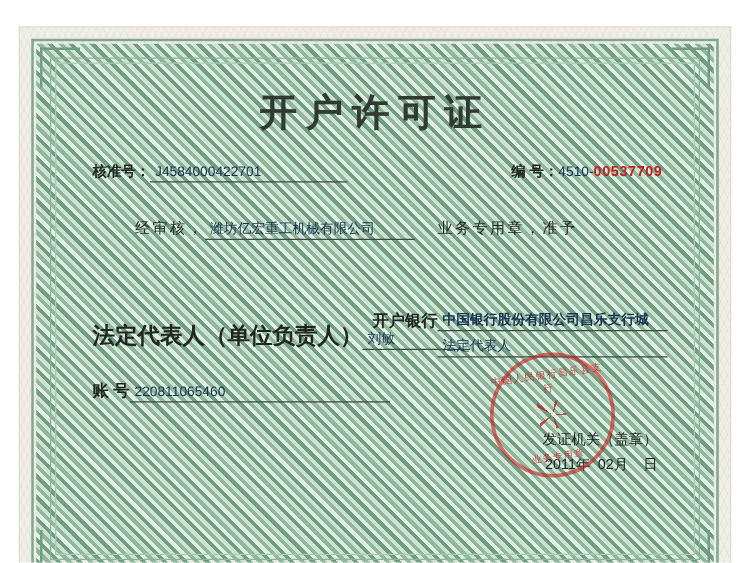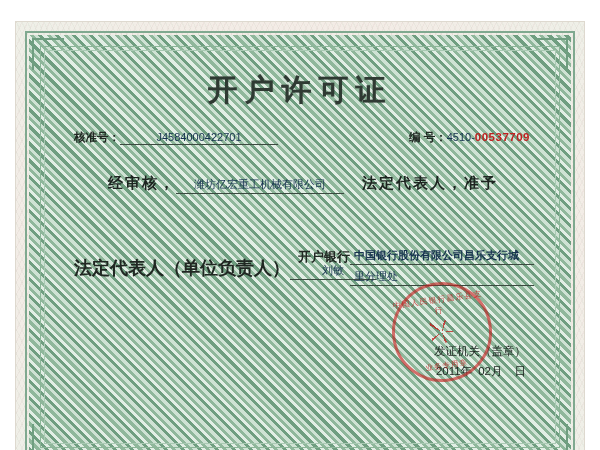--- a/index.html
+++ b/index.html
@@ -147,38 +147,37 @@
     color: #202722;
     font-weight: bold;
   }
   .value {
     font-size: 11px;
     color: #16324f;
   }
   .underline {
     display: inline-block;
     border-bottom: 1px solid #3b4a40;
-    text-align: center;
     padding: 0 4px 1px 4px;
   }
   .redno {
     color: #c02020;
     font-weight: bold;
     letter-spacing: 0.5px;
   }
 
   
   .r-approval { left: 22px;  top: 74px; }
   .r-number   { right: 18px; top: 74px; }
 
   
   .r-p1 { left: 56px; top: 118px; }
   .r-p2 { left: 56px; top: 152px; font-size: 15px; font-weight: bold; letter-spacing: 2px;}
 
-  .big { font-size: 15px; font-weight: bold; letter-spacing: 2px; }
+  .big { font-size: 12px; font-weight: normal; letter-spacing: 2px; }
 
   .r-legal  { left: 22px;  top: 200px; }
   .r-bank   { right: 14px; top: 192px; text-align: left; }
   .bank-l1  { display: block; font-weight: bold; }
   .bank-l2  { display: block; margin-top: 4px; }
 
   .r-account { left: 22px; top: 248px; }
 
   .r-issuer { right: 22px; top: 288px; text-align: center; }
   .r-date   { right: 22px; top: 308px; text-align: center; }
@@ -272,35 +271,38 @@
 
       <div class="row r-approval">
         <span class="label">核准号：</span><span class="value underline" style="min-width:150px">J4584000422701</span>
       </div>
 
       <div class="row r-number">
         <span class="label">编  号：</span><span class="value">4510-</span><span class="redno">00537709</span>
       </div>
 
       <div class="row r-p1">
-        <span class="big">经审核，</span><span class="value underline" style="min-width:160px">潍坊亿宏重工机械有限公司</span><span class="big" style="margin-left:18px">法定代表人，准予</span>
+        <span class="big">经审核，</span><span class="value underline" style="min-width:160px">潍坊亿宏重工机械有限公司</span><span class="big" style="margin-left:18px">业务专用章，准予</span>
       </div>
 
 
       <div class="row r-legal">
         <span class="label" style="font-size:18px">法定代表人（单位负责人）</span><span class="value underline" style="min-width:78px">刘敏</span>
       </div>
 
       <div class="row r-bank">
         <span class="label" style="font-size:13px;vertical-align:top">开户银行</span><span style="display:inline-block;vertical-align:top">
           <span class="value bank-l1 underline" style="min-width:176px;text-align:left">中国银行股份有限公司昌乐支行城</span>
-          <span class="value bank-l2 underline" style="min-width:176px;text-align:left">里分理处</span>
+          <span class="value bank-l2 underline" style="min-width:176px;text-align:left">法定代表人</span>
         </span>
       </div>
 
+      <div class="row r-account">
+        <span class="label" style="font-size:13px">账  号</span><span class="value underline" style="min-width:200px;text-align:left">220811065460</span>
+      </div>
 
       <div class="row r-issuer">发证机关（盖章）</div>
 
       <div class="row r-date">
         <span>2011</span><span>年</span><span style="padding-left:6px">02</span><span>月</span><span style="padding-left:12px"></span><span>日</span>
       </div>
 
       <div class="seal">
         <div class="seal-text">
           <span class="top">中国人民银行昌乐县支行</span>

